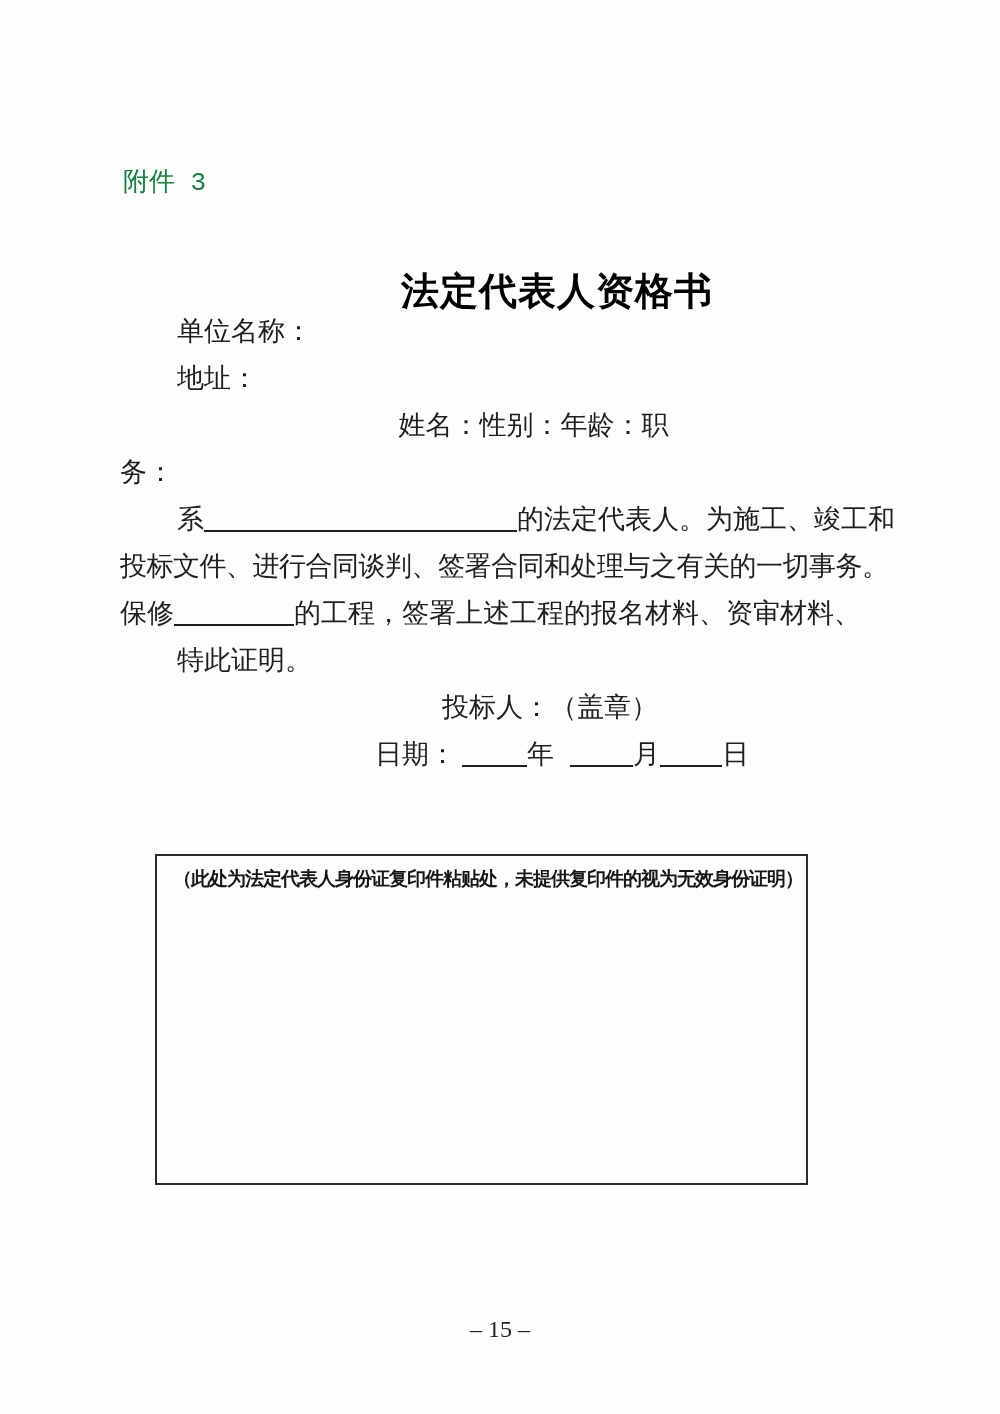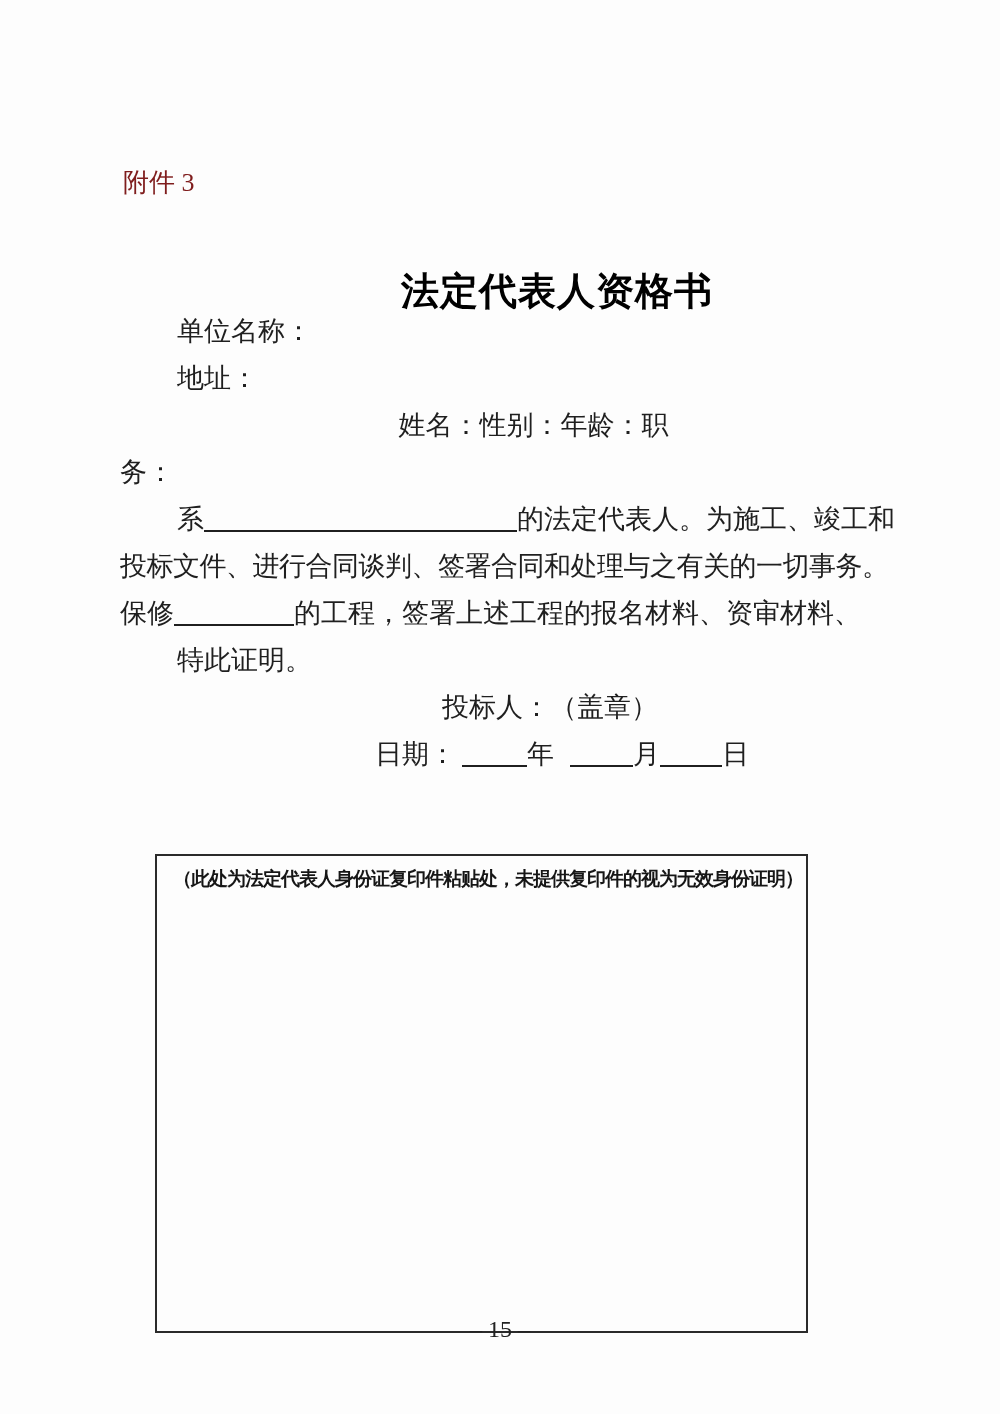--- a/index.html
+++ b/index.html
@@ -8,22 +8,22 @@
     width:1000px;height:1414px;
     margin:0 auto;
     background:#fdfdfd;
     color:#1f1f1f;
     font-family:"Liberation Serif","DejaVu Serif",serif;
     overflow:hidden;
   }
   .attachment{
     position:absolute;left:123px;top:166px;
     font-size:26px;line-height:34px;
-    font-family:Liberation Serif, serif;
-    color:#7f1d1d;
+    font-family:Liberation Mono, monospace;
+    color:#15803d;
   }
   .doc-title{
     position:absolute;left:151px;top:250px;width:780px;
     margin:16px;text-align:center;
     font-size:38px;font-weight:bold;letter-spacing:1px;
     color:#000000;
   }
   .body-block{
     position:absolute;left:120px;top:308px;width:770px;
     font-size:27px;line-height:47px;
@@ -40,21 +40,21 @@
   .blank-company{width:313px;}
   .blank-project{width:120px;}
   .blank-year{width:65px;margin-left:6px;}
   .blank-month{width:63px;margin-left:16px;}
   .blank-day{width:62px;}
   .bidder-line{padding-left:322px;}
   .date-line{padding-left:255px;}
   .tight{letter-spacing:-0.5px;}
   .id-box{
     position:absolute;left:155px;top:854px;
-    width:653px;height:479px;
+    width:653px;height:331px;
     box-sizing:border-box;
     border:2px solid #2b2b2b;
     background:#fdfdfd;
   }
   .id-box-notice{
     margin:10px 12px 0 16px;
     font-size:19px;line-height:26px;
     font-weight:bold;letter-spacing:-1px;
     white-space:nowrap;
     color:#161616;

